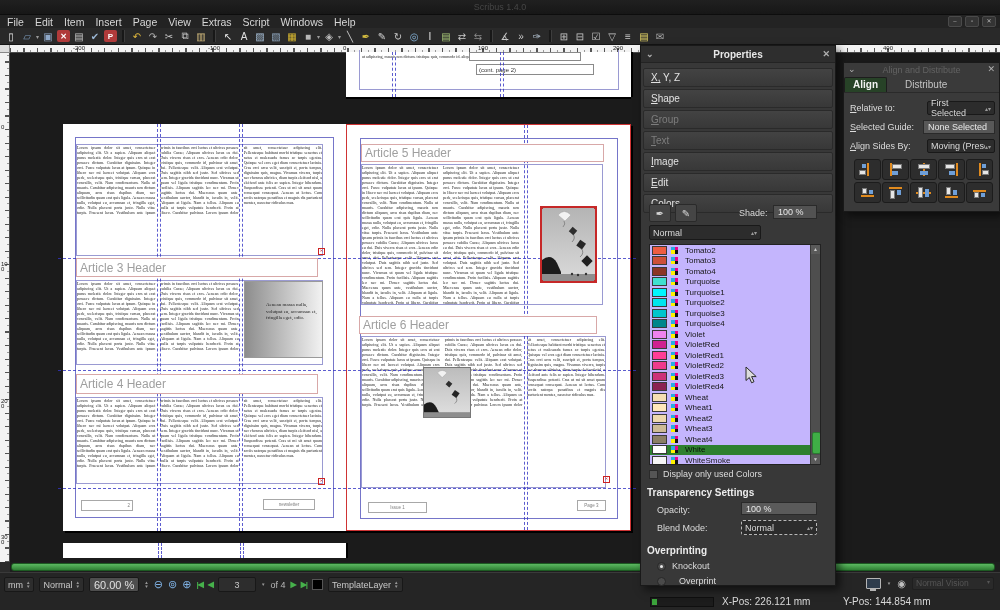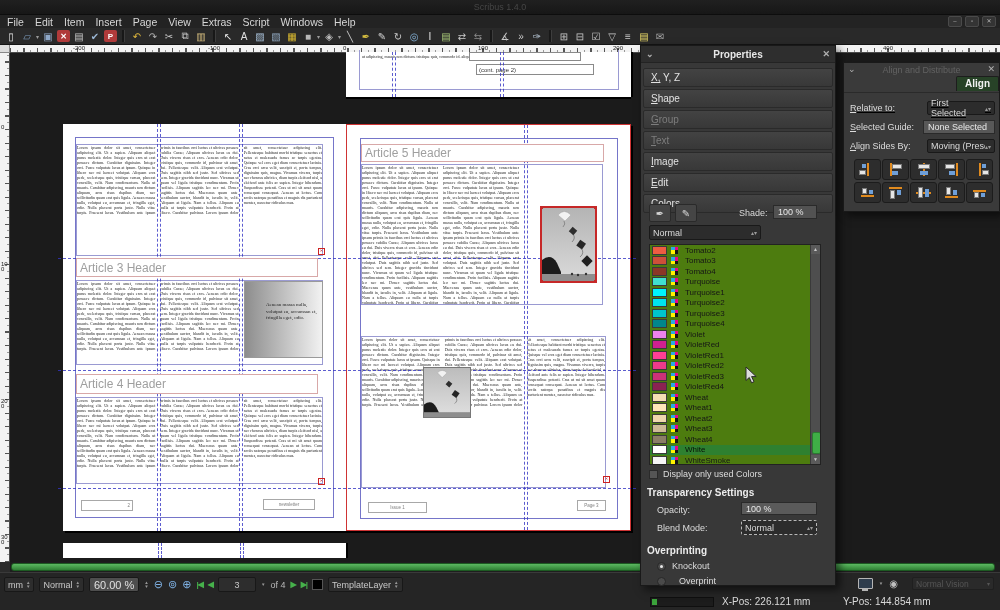--- a/index.html
+++ b/index.html
@@ -61,42 +61,42 @@
   .sectionbar{height:17px;margin:0 2px 2px;background:linear-gradient(#434343,#383838);border:1px solid #2a2a2a;border-radius:2px;display:flex;align-items:center;padding-left:7px;}
   .sectionbar .mn{display:block;font-size:10px;color:#e2e2e2;}
   .sectionbar.disabled .mn{color:#7d7d7d;}
   .mn::first-letter{text-decoration:underline;}
   #colors-body{position:absolute;left:0;top:155px;right:0;bottom:0;}
   .toolbtn{position:absolute;width:20px;height:16px;background:#454545;border:1px solid #2a2a2a;border-radius:2px;display:flex;align-items:center;justify-content:center;font-size:10px;color:#d8d8d8;}
   .lbl{font-size:9px;color:#dcdcdc;}
   .field{background:#525252;border:1px solid #2a2a2a;color:#e8e8e8;font-size:9px;display:flex;align-items:center;padding:0 4px;box-sizing:border-box;}
   .combo{background:#2c2c2c;border:1px solid #191919;border-radius:2px;color:#dadada;font-size:9px;display:flex;align-items:center;justify-content:space-between;padding:0 3px;box-sizing:border-box;}
   .combo .arr{font-size:6px;color:#9a9a9a;}
-  #color-list{position:absolute;left:8px;top:43px;width:172px;height:221px;background:#4d7c0f;border:1px solid #222;overflow:hidden;box-sizing:border-box;}
+  #color-list{position:absolute;left:8px;top:43px;width:172px;height:221px;background:#c4b5fd;border:1px solid #222;overflow:hidden;box-sizing:border-box;}
   .crow{height:10.5px;display:flex;align-items:center;padding-left:2px;}
   .crow.selected{background:#2e8030;}
   .crow.selected .cname{color:#071207;font-weight:normal;}
   .sw{width:13px;height:7px;border:1px solid #3a3a3a;margin-right:4px;flex:0 0 auto;}
   .cmyk{width:7px;height:7px;display:grid;grid-template-columns:1fr 1fr;grid-template-rows:1fr 1fr;flex:0 0 auto;}
   .cmyk i{display:block;}
   .cmyk .c{background:#29abe2;} .cmyk .m{background:#ec008c;} .cmyk .y{background:#fff200;} .cmyk .k{background:#141414;}
   .cname{font-size:8px;color:#161616;margin-left:7px;white-space:nowrap;}
   #clist-scroll{position:absolute;right:0;top:0;width:10px;height:100%;background:#4e4e4e;border-left:1px solid #3a3a3a;box-sizing:border-box;}
   #clist-scroll .sbtn{position:absolute;left:0;width:9px;height:9px;color:#c8c8c8;font-size:5px;text-align:center;line-height:9px;background:#5a5a5a;}
   #clist-thumb{position:absolute;left:1px;bottom:10px;width:7px;height:20px;background:#3fae46;border:1px solid #2c7a31;border-radius:2px;}
   .checkbox{width:7px;height:7px;background:#555;border:1px solid #2a2a2a;display:inline-block;}
   .subhead{font-size:10px;font-weight:bold;color:#ececec;}
   .radio{width:7px;height:7px;border-radius:50%;background:#4a4a4a;border:1px solid #272727;display:inline-block;position:relative;}
   .radio.on::after{content:"";position:absolute;left:2px;top:2px;width:3px;height:3px;border-radius:50%;background:#e8e8e8;}
   .dashedfocus{border:1px dashed #b8b8b8 !important;}
 
   
   #align{position:absolute;left:843px;top:62px;width:157px;height:150px;background:#3a3a3a;border:1px solid #191919;box-shadow:4px 4px 8px rgba(0,0,0,.55);z-index:50;box-sizing:border-box;}
   #align .ghost-title{height:13px;display:flex;align-items:center;justify-content:center;font-size:9px;color:#626262;position:relative;}
-  .tabs{display:flex;gap:10px;border-bottom:1px solid #2a2a2a;height:16px;align-items:flex-end;flex-direction:column;}
+  .tabs{display:flex;gap:10px;border-bottom:1px solid #2a2a2a;height:16px;align-items:flex-end;}
   .tab{font-size:10px;color:#c4c4c4;padding:1px 8px 2px;border-radius:2px 2px 0 0;}
   .tab.active{background:#274227;color:#f2f2f2;font-weight:bold;border:1px solid #1d1d1d;border-bottom:none;}
   .arow{position:absolute;left:6px;display:flex;align-items:center;}
   .ab{position:absolute;width:25px;height:19px;background:#2d2d2d;border:1px solid #1c1c1c;border-radius:3px;display:flex;align-items:center;justify-content:center;}
   .g{position:relative;width:19px;height:13px;}
   .g i{position:absolute;}
   .g .bar{background:#e08a1e;}
   .g .r1{background:#e6e6e6;border:1px solid #7a7a7a;box-sizing:border-box;}
   .g .r2{background:#6f9fd8;}
   .al-left-out .bar{left:9px;top:0;width:2px;height:13px}.al-left-out .r1{left:1px;top:7px;width:7px;height:5px}.al-left-out .r2{left:4px;top:1px;width:4px;height:4px}
@@ -120,21 +120,21 @@
   .sb-field{height:13px;background:#4e4e4e;border:1px solid #181818;border-radius:2px;color:#e0e0e0;font-size:11px;display:flex;align-items:center;padding:0 4px;}
   .spin{display:flex;flex-direction:column;font-size:4.5px;line-height:4px;color:#999;}
   .mag{font-size:11px;color:#7fb2e5;line-height:13px;}
   .nav{font-size:8px;font-weight:bold;color:#46b14b;letter-spacing:-1px;}
   .oflabel{font-size:9px;color:#b8b8b8;}
   .layersw{width:9px;height:9px;background:#000;border:1px solid #555;}
   #sb-right{position:absolute;right:6px;top:4px;display:flex;align-items:center;gap:6px;}
   .mon{width:13px;height:9px;border:1px solid #b5b5b5;background:#2e3c4c;border-radius:1px;position:relative;}
   .mon::after{content:"";position:absolute;left:3px;bottom:-3px;width:6px;height:2px;background:#b5b5b5;}
   .eye{font-size:10px;color:#c0c0c0;line-height:12px;}
-  .vision{width:82px;height:13px;background:#2a2a2a;border:1px solid #1f1f1f;border-radius:2px;color:#555;font-size:8.5px;display:flex;align-items:center;justify-content:space-between;padding:0 3px;box-sizing:border-box;margin-left:8px;}
+  .vision{width:82px;height:13px;background:#2a2a2a;border:1px solid #1f1f1f;border-radius:2px;color:#555;font-size:8.5px;display:flex;align-items:flex-start;justify-content:space-between;padding:0 3px;box-sizing:border-box;}
   #progress{position:absolute;left:650px;top:24px;width:64px;height:10px;background:#1c1c1c;border:1px solid #0f0f0f;box-sizing:border-box;}
   #progress i{position:absolute;left:1px;top:1px;width:5px;height:6px;background:#3ba23b;}
   .pos{position:absolute;top:23px;font-size:10px;color:#dadada;}
   #cursor{position:absolute;left:745px;top:366px;z-index:100;pointer-events:none;}
 </style>
 </head>
 <body>
 
 <div id="app">
 
@@ -293,20 +293,21 @@
         <circle cx="30" cy="66" r="1.2" fill="#333"></circle>
           <circle cx="36" cy="67" r="1.2" fill="#333"></circle>
           <circle cx="44" cy="66" r="1.2" fill="#333"></circle>
       </svg>
       <i class="handle" style="left:-2px;top:-2px;"></i>
       <i class="handle" style="right:-2px;top:-2px;"></i>
       <i class="handle" style="left:-2px;bottom:-2px;"></i>
       <i class="handle" style="right:-2px;bottom:-2px;"></i>
     </div>
 
+    <div class="header-frame" style="left:12px;top:191px;width:238px;height:18px;">Article 6 Header</div>
 
     <div class="tframe" style="left:14px;top:211px;width:245px;height:152px;">
       <div class="cols3 body-text">Lorem ipsum dolor sit amet, consectetuer adipiscing elit. Ut a sapien. Aliquam aliquet purus molestie dolor. Integer quis eros ut erat posuere dictum. Curabitur dignissim. Integer orci. Fusce vulputate lacus at ipsum. Quisque in libero nec mi laoreet volutpat. Aliquam eros pede, scelerisque quis, tristique cursus, placerat convallis, velit. Nam condimentum. Nulla ut mauris. Curabitur adipiscing, mauris non dictum aliquam, arcu risus dapibus diam, nec sollicitudin quam erat quis ligula. Aenean massa nulla, volutpat eu, accumsan et, fringilla eget, odio. Nulla placerat porta justo. Nulla vitae turpis. Praesent lacus. Vestibulum ante ipsum primis in faucibus orci luctus et ultrices posuere cubilia Curae; Aliquam ultrices lacus eu dui. Duis viverra risus et eros. Aenean odio dolor, tristique quis, commodo id, pulvinar sit amet, dui. Pellentesque velit. Aliquam erat volutpat. Duis sagittis nibh sed justo. Sed ultrices sed sem. Integer gravida tincidunt nunc. Vivamus ut quam vel ligula tristique condimentum. Proin facilisis. Aliquam sagittis leo nec mi. Donec sagittis luctus dui. Maecenas quam ante, vestibulum auctor, blandit in, iaculis in, velit. Aliquam at ligula. Nam a tellus. Aliquam eu nulla at turpis vulputate hendrerit. Proin at libero. Curabitur pulvinar. Lorem ipsum dolor sit amet, consectetuer adipiscing elit. Pellentesque habitant morbi tristique senectus et netus et malesuada fames ac turpis egestas. Quisque vel eros eget diam consectetuer lacinia. Cras orci arcu velit, suscipit et, porta tempus, dignissim quis, magna. Vivamus viverra, turpis nec rhoncus ultricies, diam turpis eleifend nisl, a eleifend ante felis ac sapien. Integer bibendum. Suspendisse potenti. Cras ut mi sit amet quam consequat consequat. Aenean ut lectus. Cum sociis natoque penatibus et magnis dis parturient montes, nascetur ridiculus mus.</div>
     </div>
     <div class="overflow-x" style="left:256px;top:351px;">✕</div>
 
     <div id="kite-photo-small">
       <svg width="100%" height="100%" viewBox="0 0 48 51" preserveAspectRatio="none">
         <defs>
           <linearGradient id="sky2" x1="0" y1="0" x2="0" y2="1">
@@ -627,21 +628,21 @@
   <div id="align">
     <div class="ghost-title">
       <span class="pt-btn" style="left:4px;top:0;">⌄</span>
       <span>Align and Distribute</span>
       <span class="pt-btn" style="right:4px;top:0;">✕</span>
     </div>
     <div class="tabs">
       <span class="tab active">Align</span>
       <span class="tab">Distribute</span>
     </div>
-    <div class="arow" style="top:38px;width:145px;justify-content:space-between;text-decoration:underline;">
+    <div class="arow" style="top:38px;width:145px;justify-content:space-between;">
       <span class="lbl mn">Relative to:</span>
       <div class="combo" style="width:68px;height:14px;">
         <span>First Selected</span>
           <span class="arr">▴▾</span>
       </div>
     </div>
     <div class="arow" style="top:57px;width:145px;justify-content:space-between;">
       <span class="lbl mn">Selected Guide:</span>
       <div class="field" style="width:72px;height:14px;background:#585858;">None Selected</div>
     </div>

